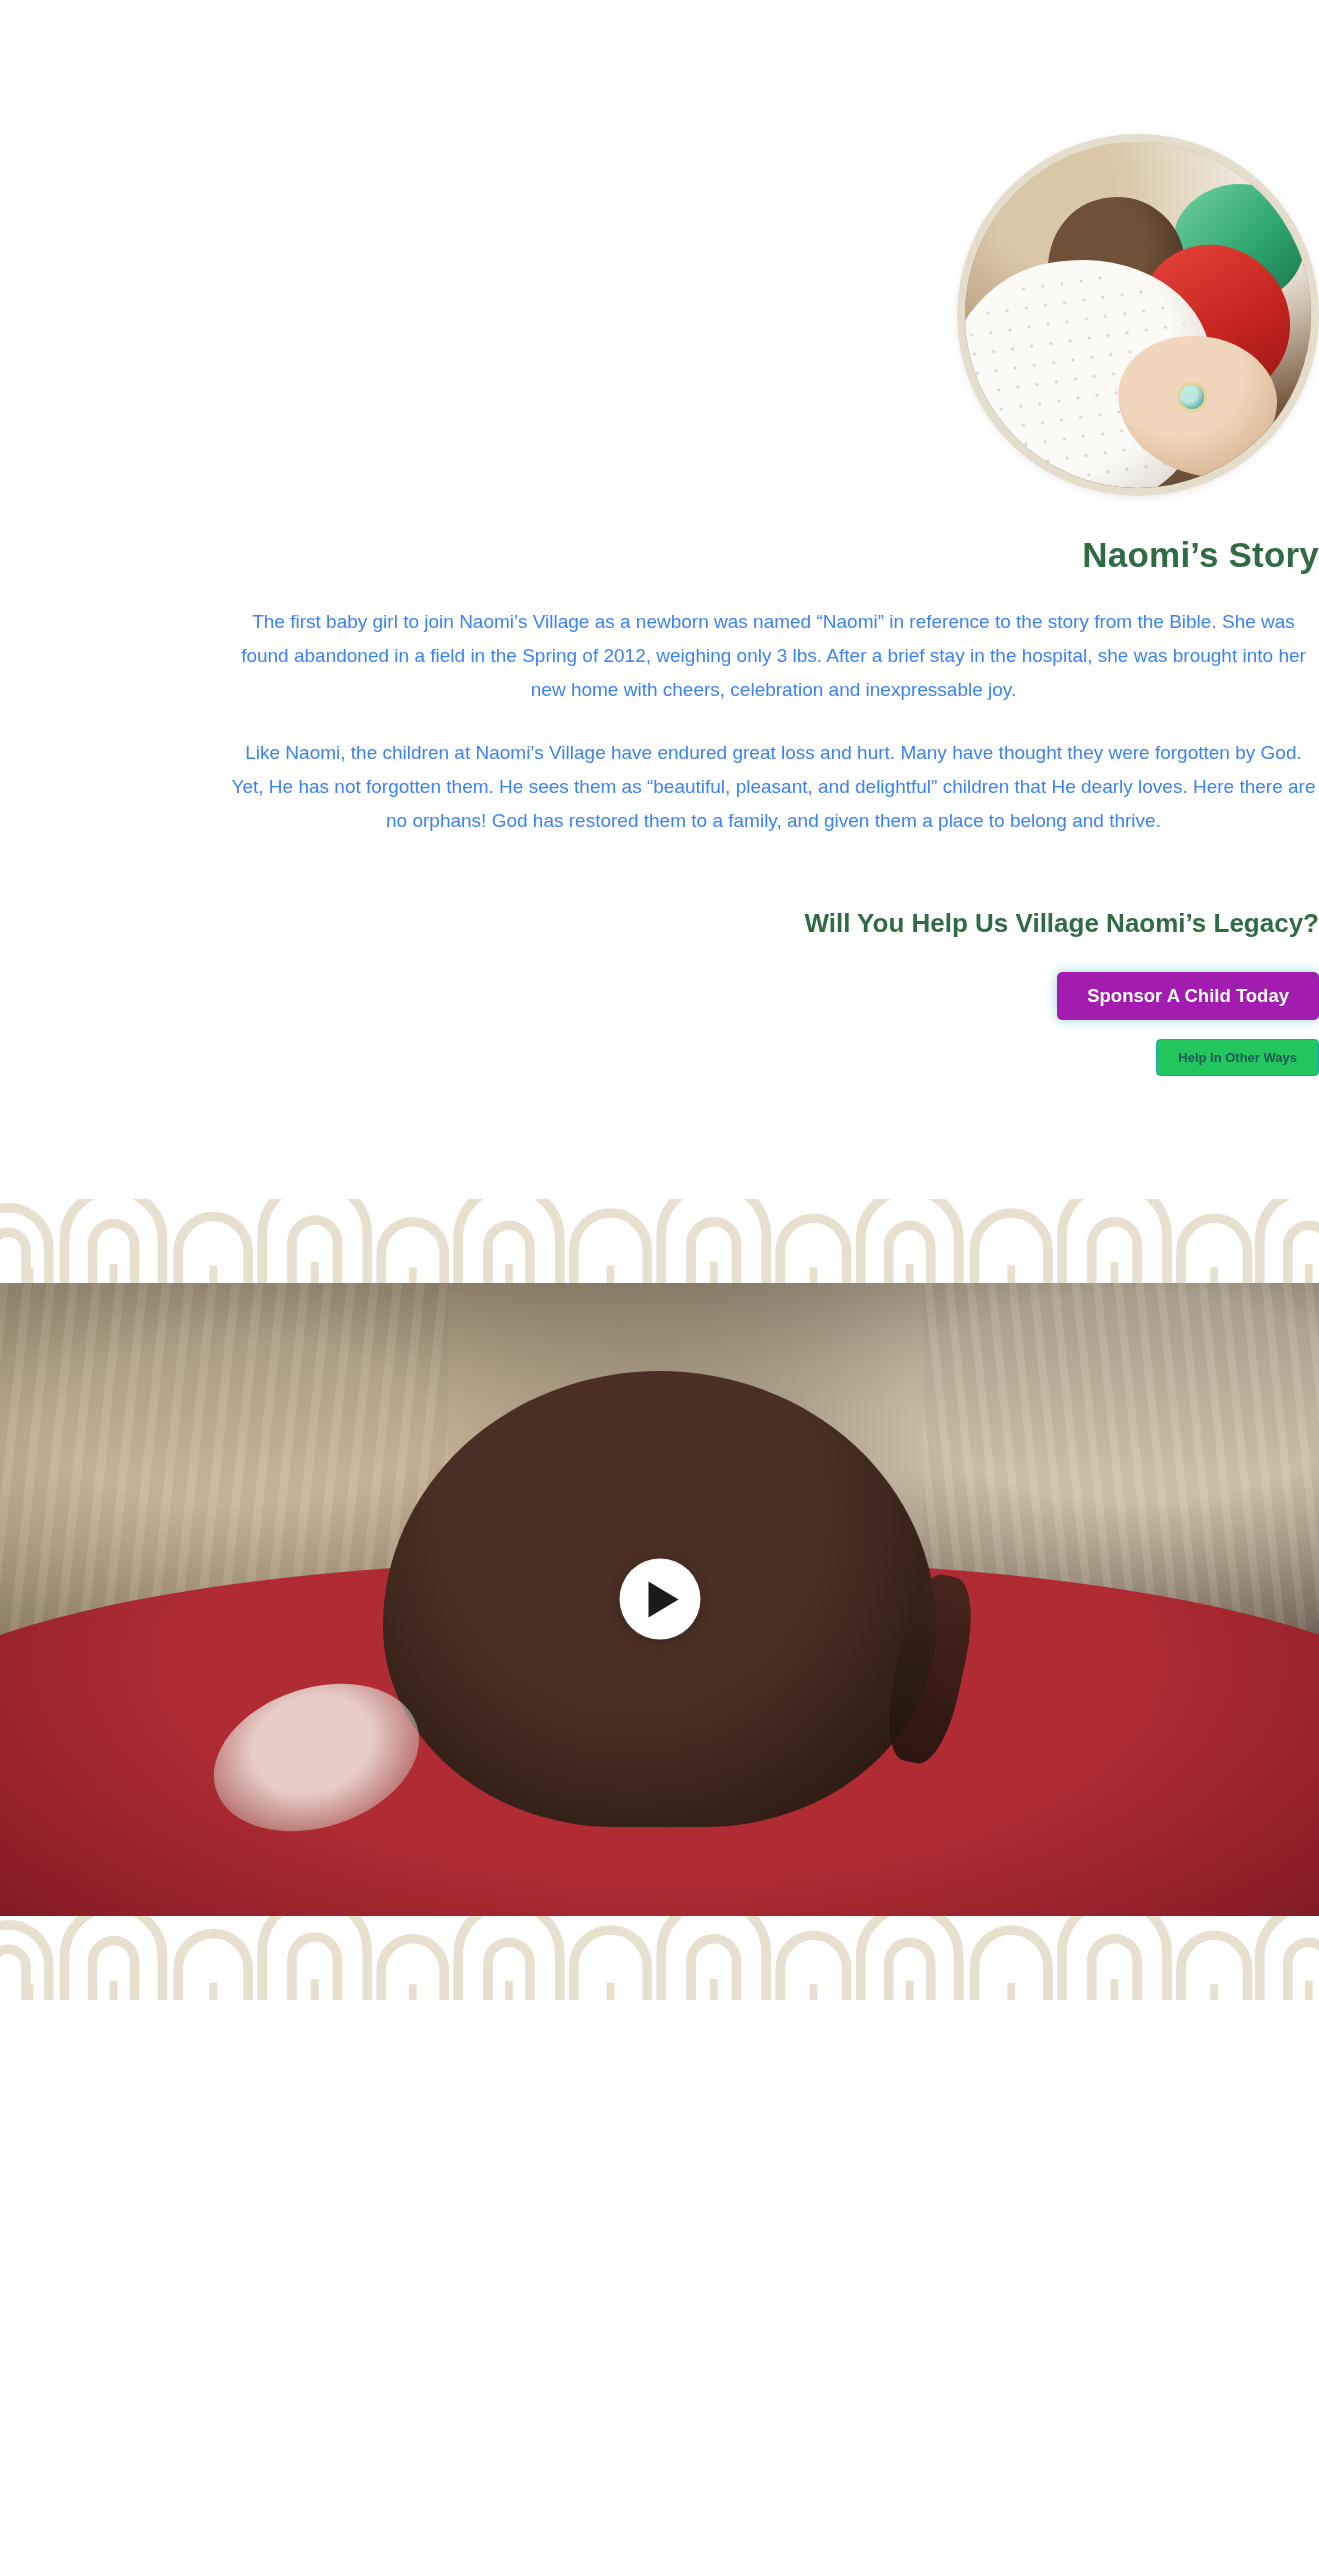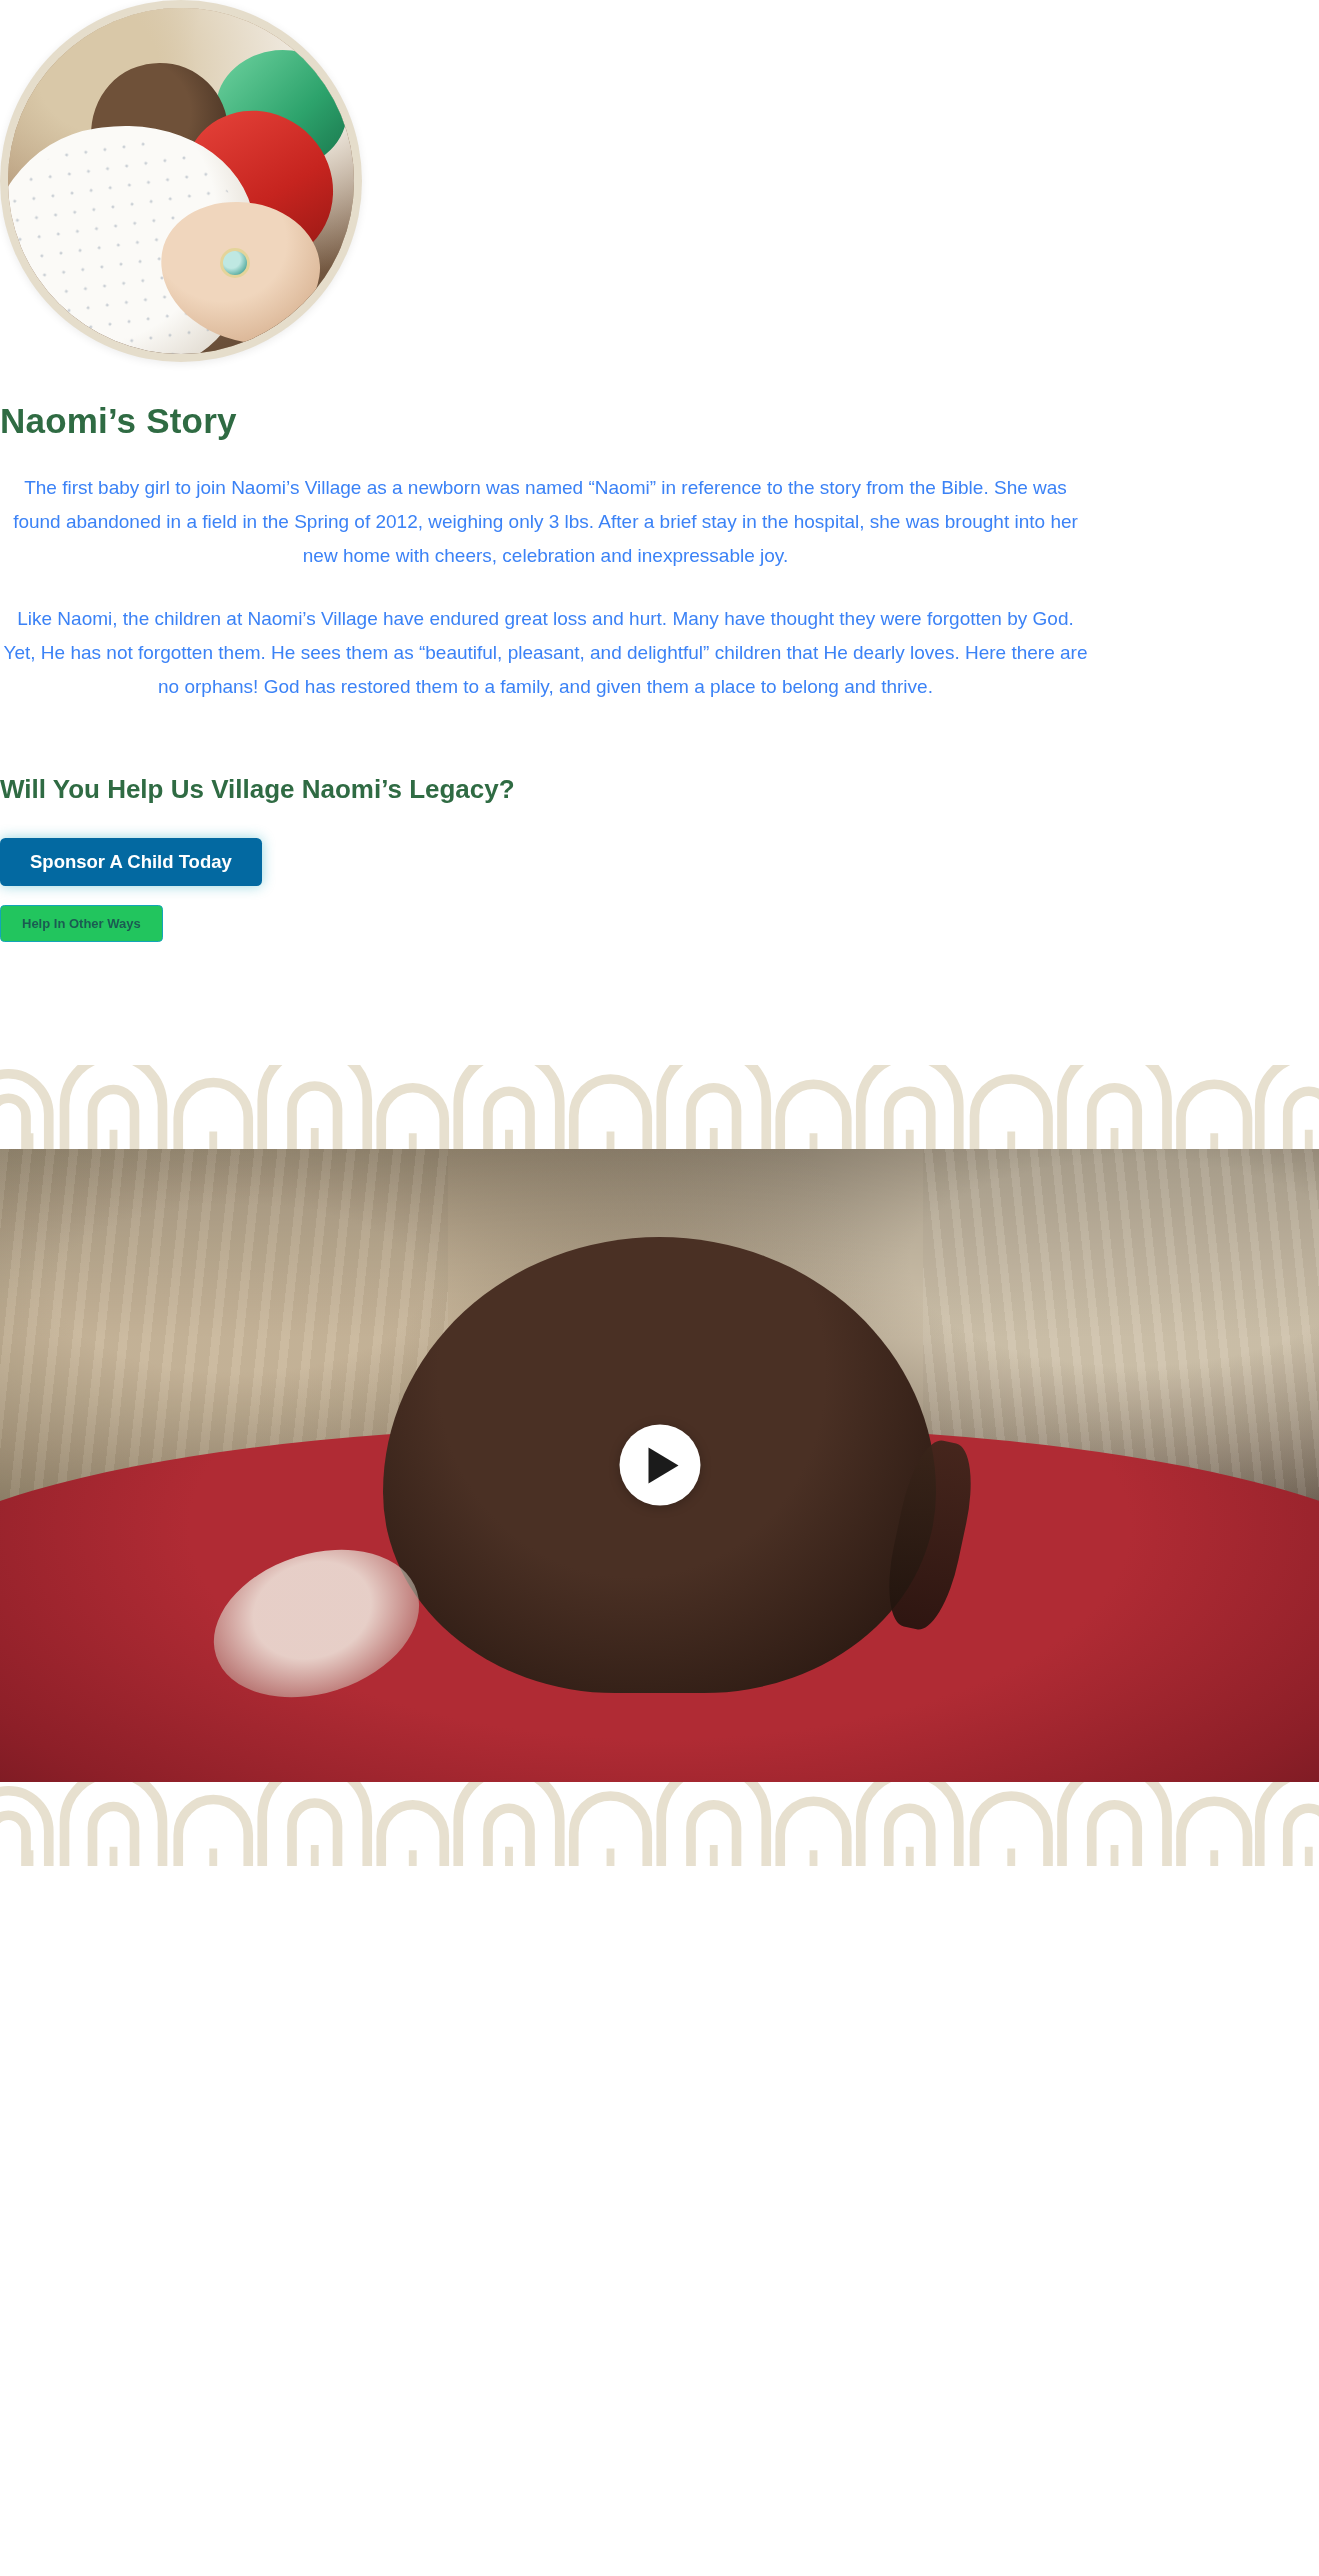--- a/index.html
+++ b/index.html
@@ -16,23 +16,24 @@
     background: #ffffff;
     position: relative;
     display: flex;
     flex-direction: column;
     align-items: center;
   }
 
   
   .story-section {
     width: 1319px;
+    padding-top: 134px;
     display: flex;
     flex-direction: column;
-    align-items: flex-start;
+    align-items: flex-end;
   }
 
   .avatar-wrap {
     width: 362px;
     height: 362px;
     border-radius: 50%;
     padding: 8px;
     background: #e5ddcb;
     box-shadow: 0 1.8px 8.8px rgba(0,0,0,0.08);
   }
@@ -132,21 +133,21 @@
   .cta-title {
     margin-top: 70px;
     font-size: 26px;
     font-weight: 700;
     color: #2f6b43;
   }
 
   .btn-primary {
     margin-top: 33px;
     display: inline-block;
-    background: #0369a1;
+    background: #a21caf;
     color: #ffffff;
     font-size: 18.5px;
     font-weight: 700;
     padding: 13px 30px;
     border: none;
     border-radius: 5.3px;
     cursor: pointer;
     box-shadow: 0 0 12.3px rgba(19,165,184,0.45);
     font-family: "Liberation Sans", sans-serif;
   }

